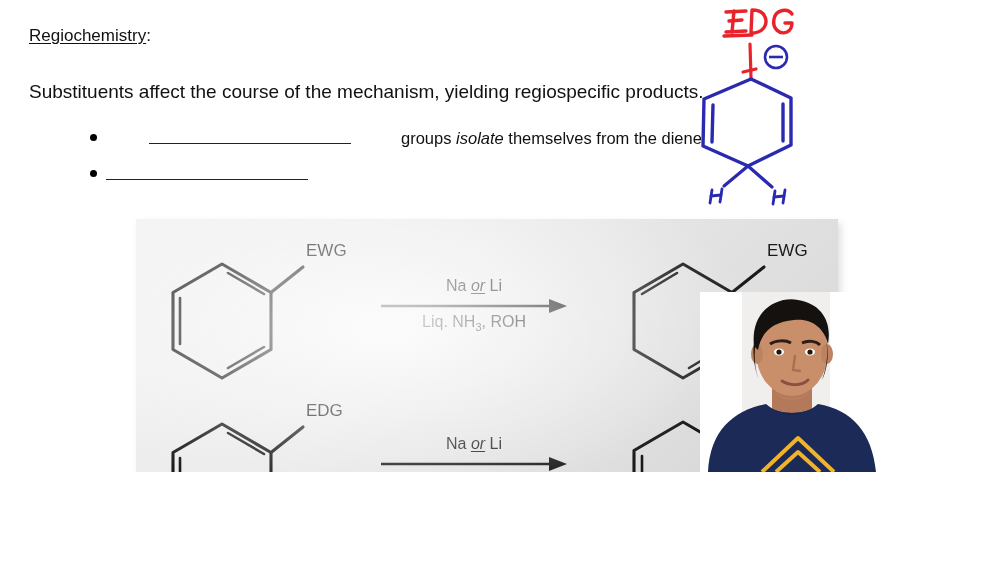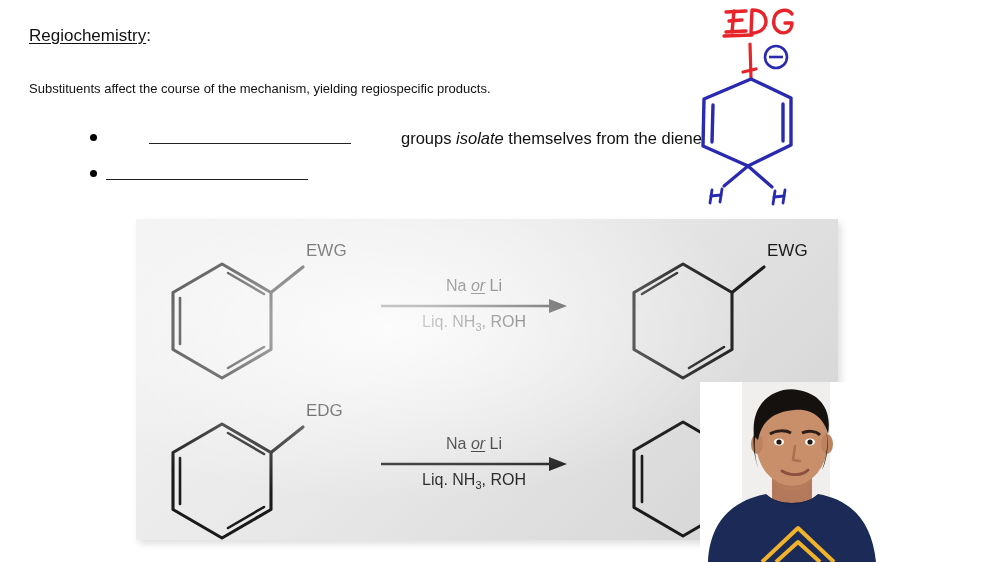--- a/index.html
+++ b/index.html
@@ -6,21 +6,21 @@
     margin: 0;
     padding: 0;
     background: #ffffff;
   }
   body {
     font-family: "Liberation Sans", sans-serif;
   }
   #slide {
     position: relative;
     width: 1000px;
-    height: 562px;
+    height: 472px;
     background: #ffffff;
     overflow: hidden;
   }
 
   
   .heading {
     position: absolute;
     left: 29px;
     top: 26px;
     font-size: 17px;
@@ -28,21 +28,21 @@
     white-space: nowrap;
   }
   .heading .u {
     text-decoration: underline;
     text-underline-offset: 2px;
   }
   .lead {
     position: absolute;
     left: 29px;
     top: 81px;
-    font-size: 13px;
+    font-size: 19px;
     color: #111111;
     white-space: nowrap;
   }
 
   .bullet-row {
     position: absolute;
     display: flex;
     align-items: baseline;
     font-size: 16.5px;
     color: #111111;

